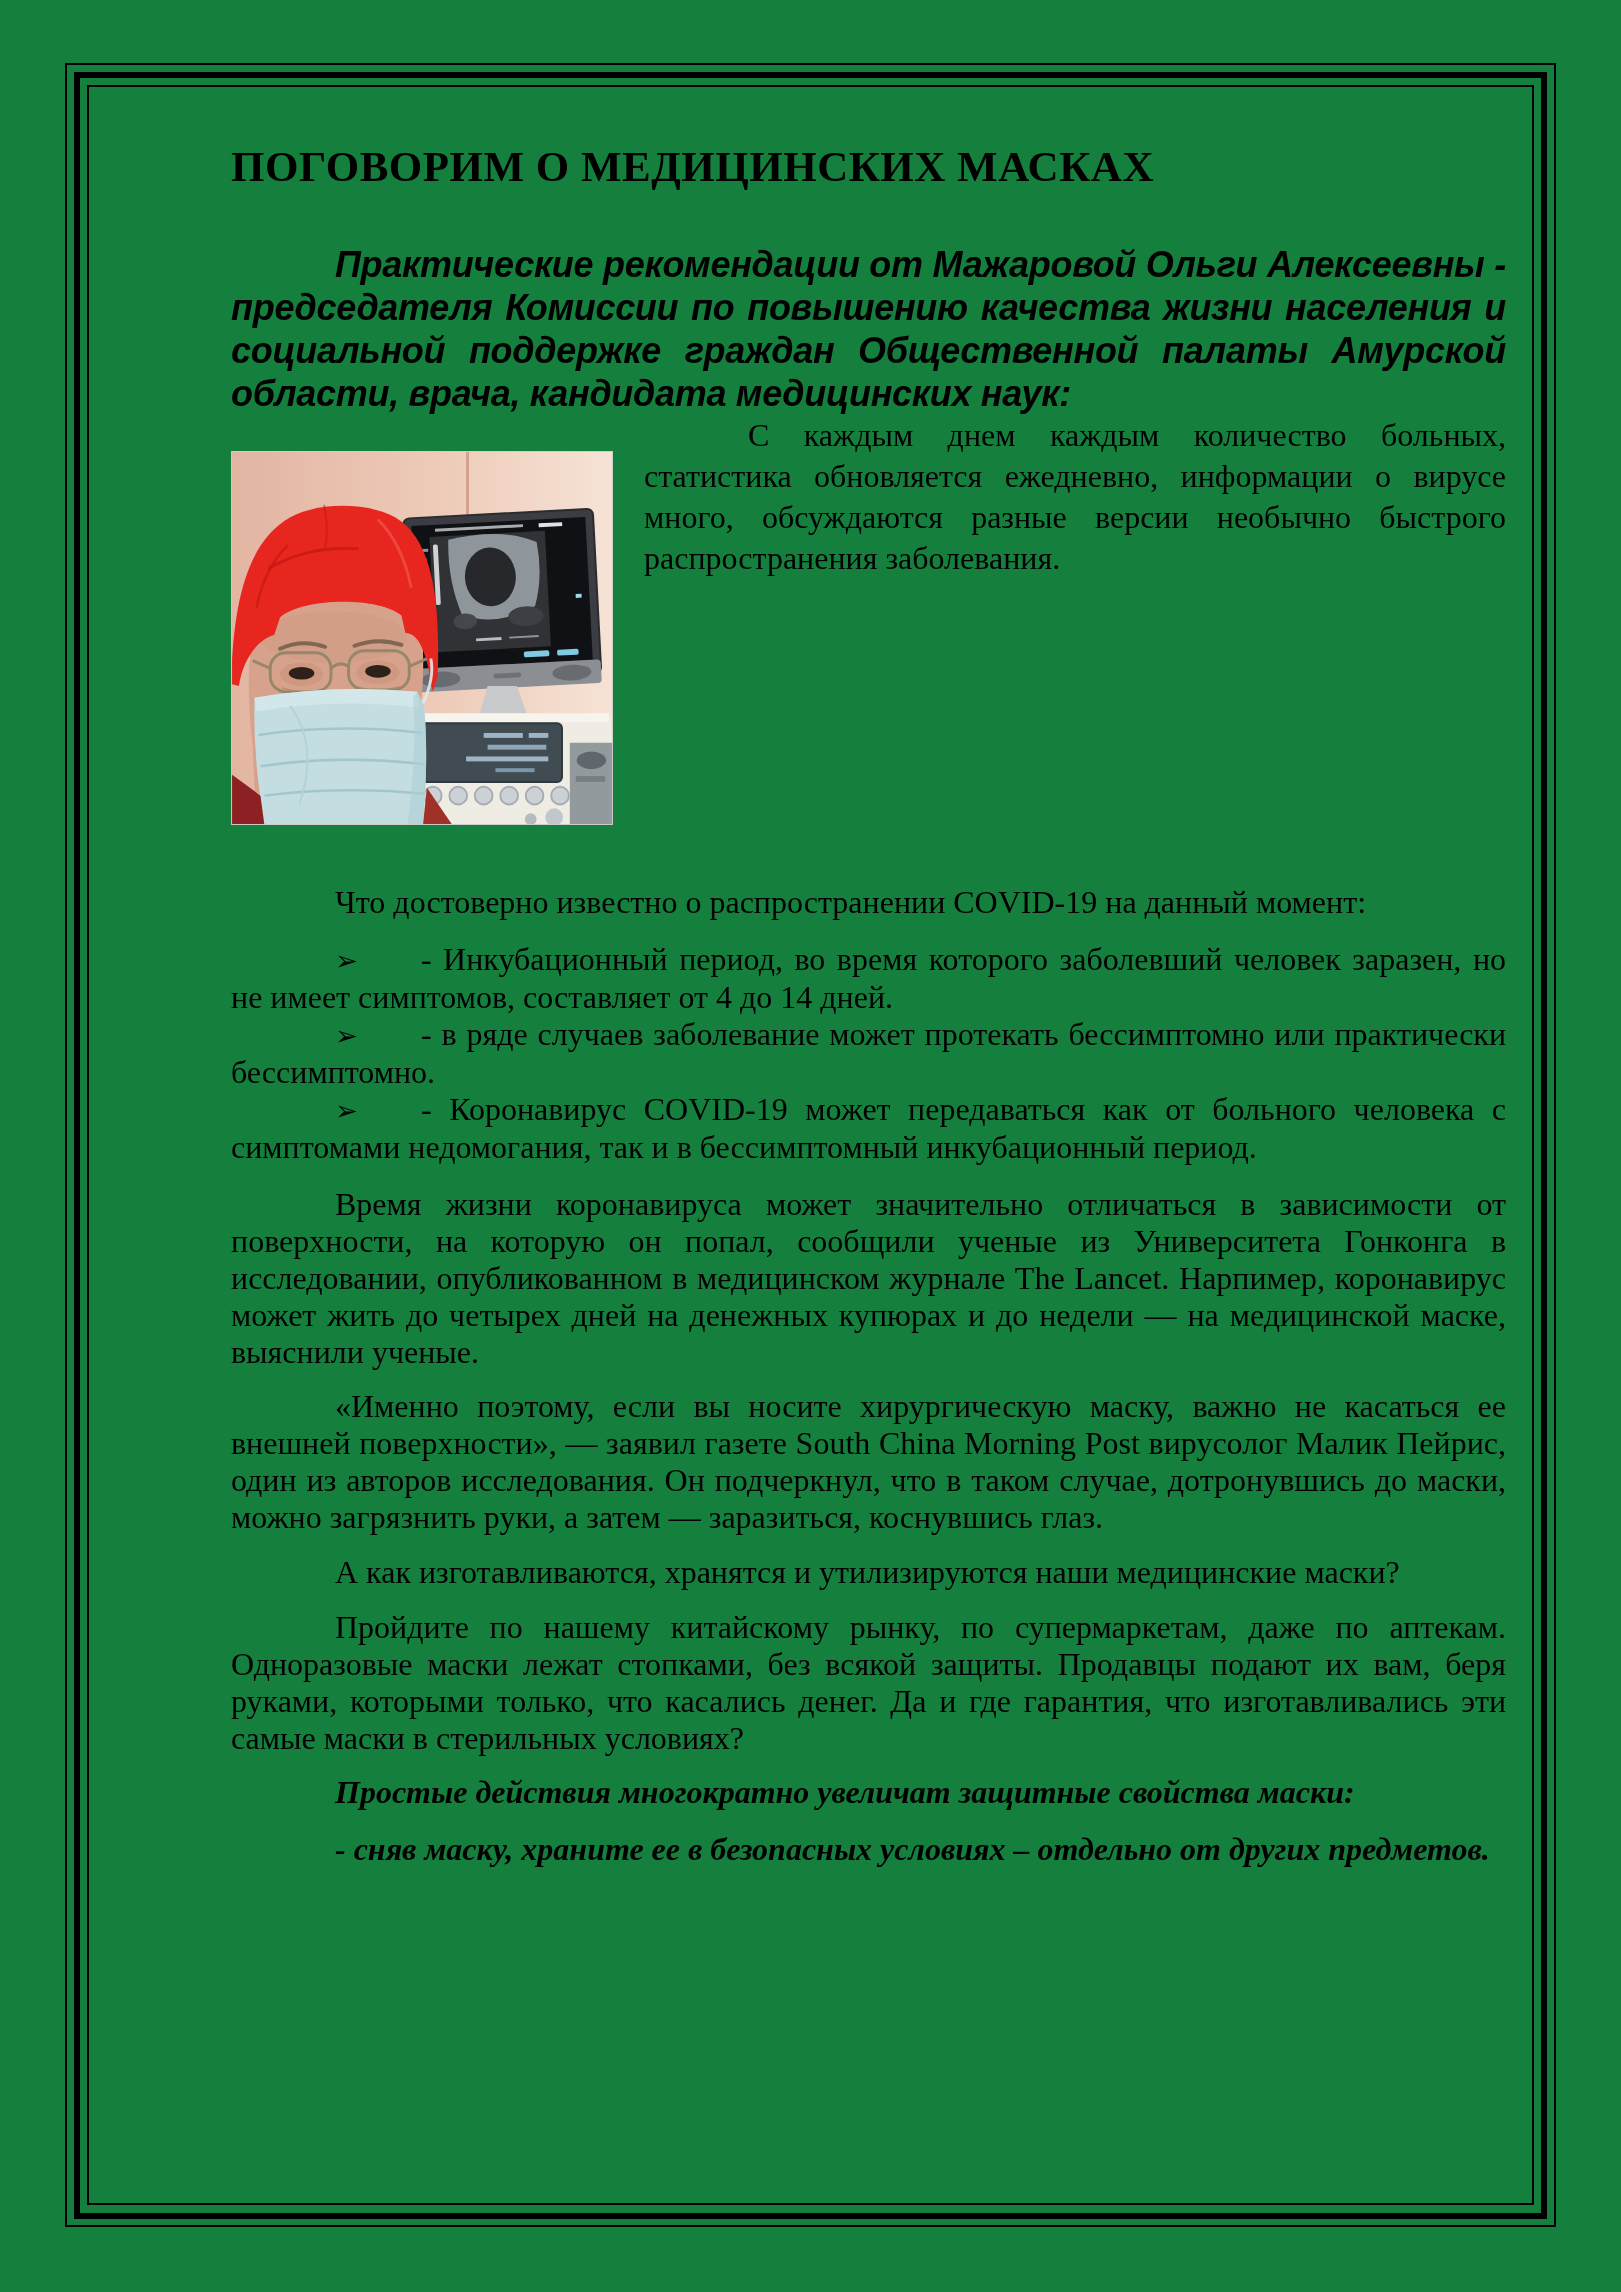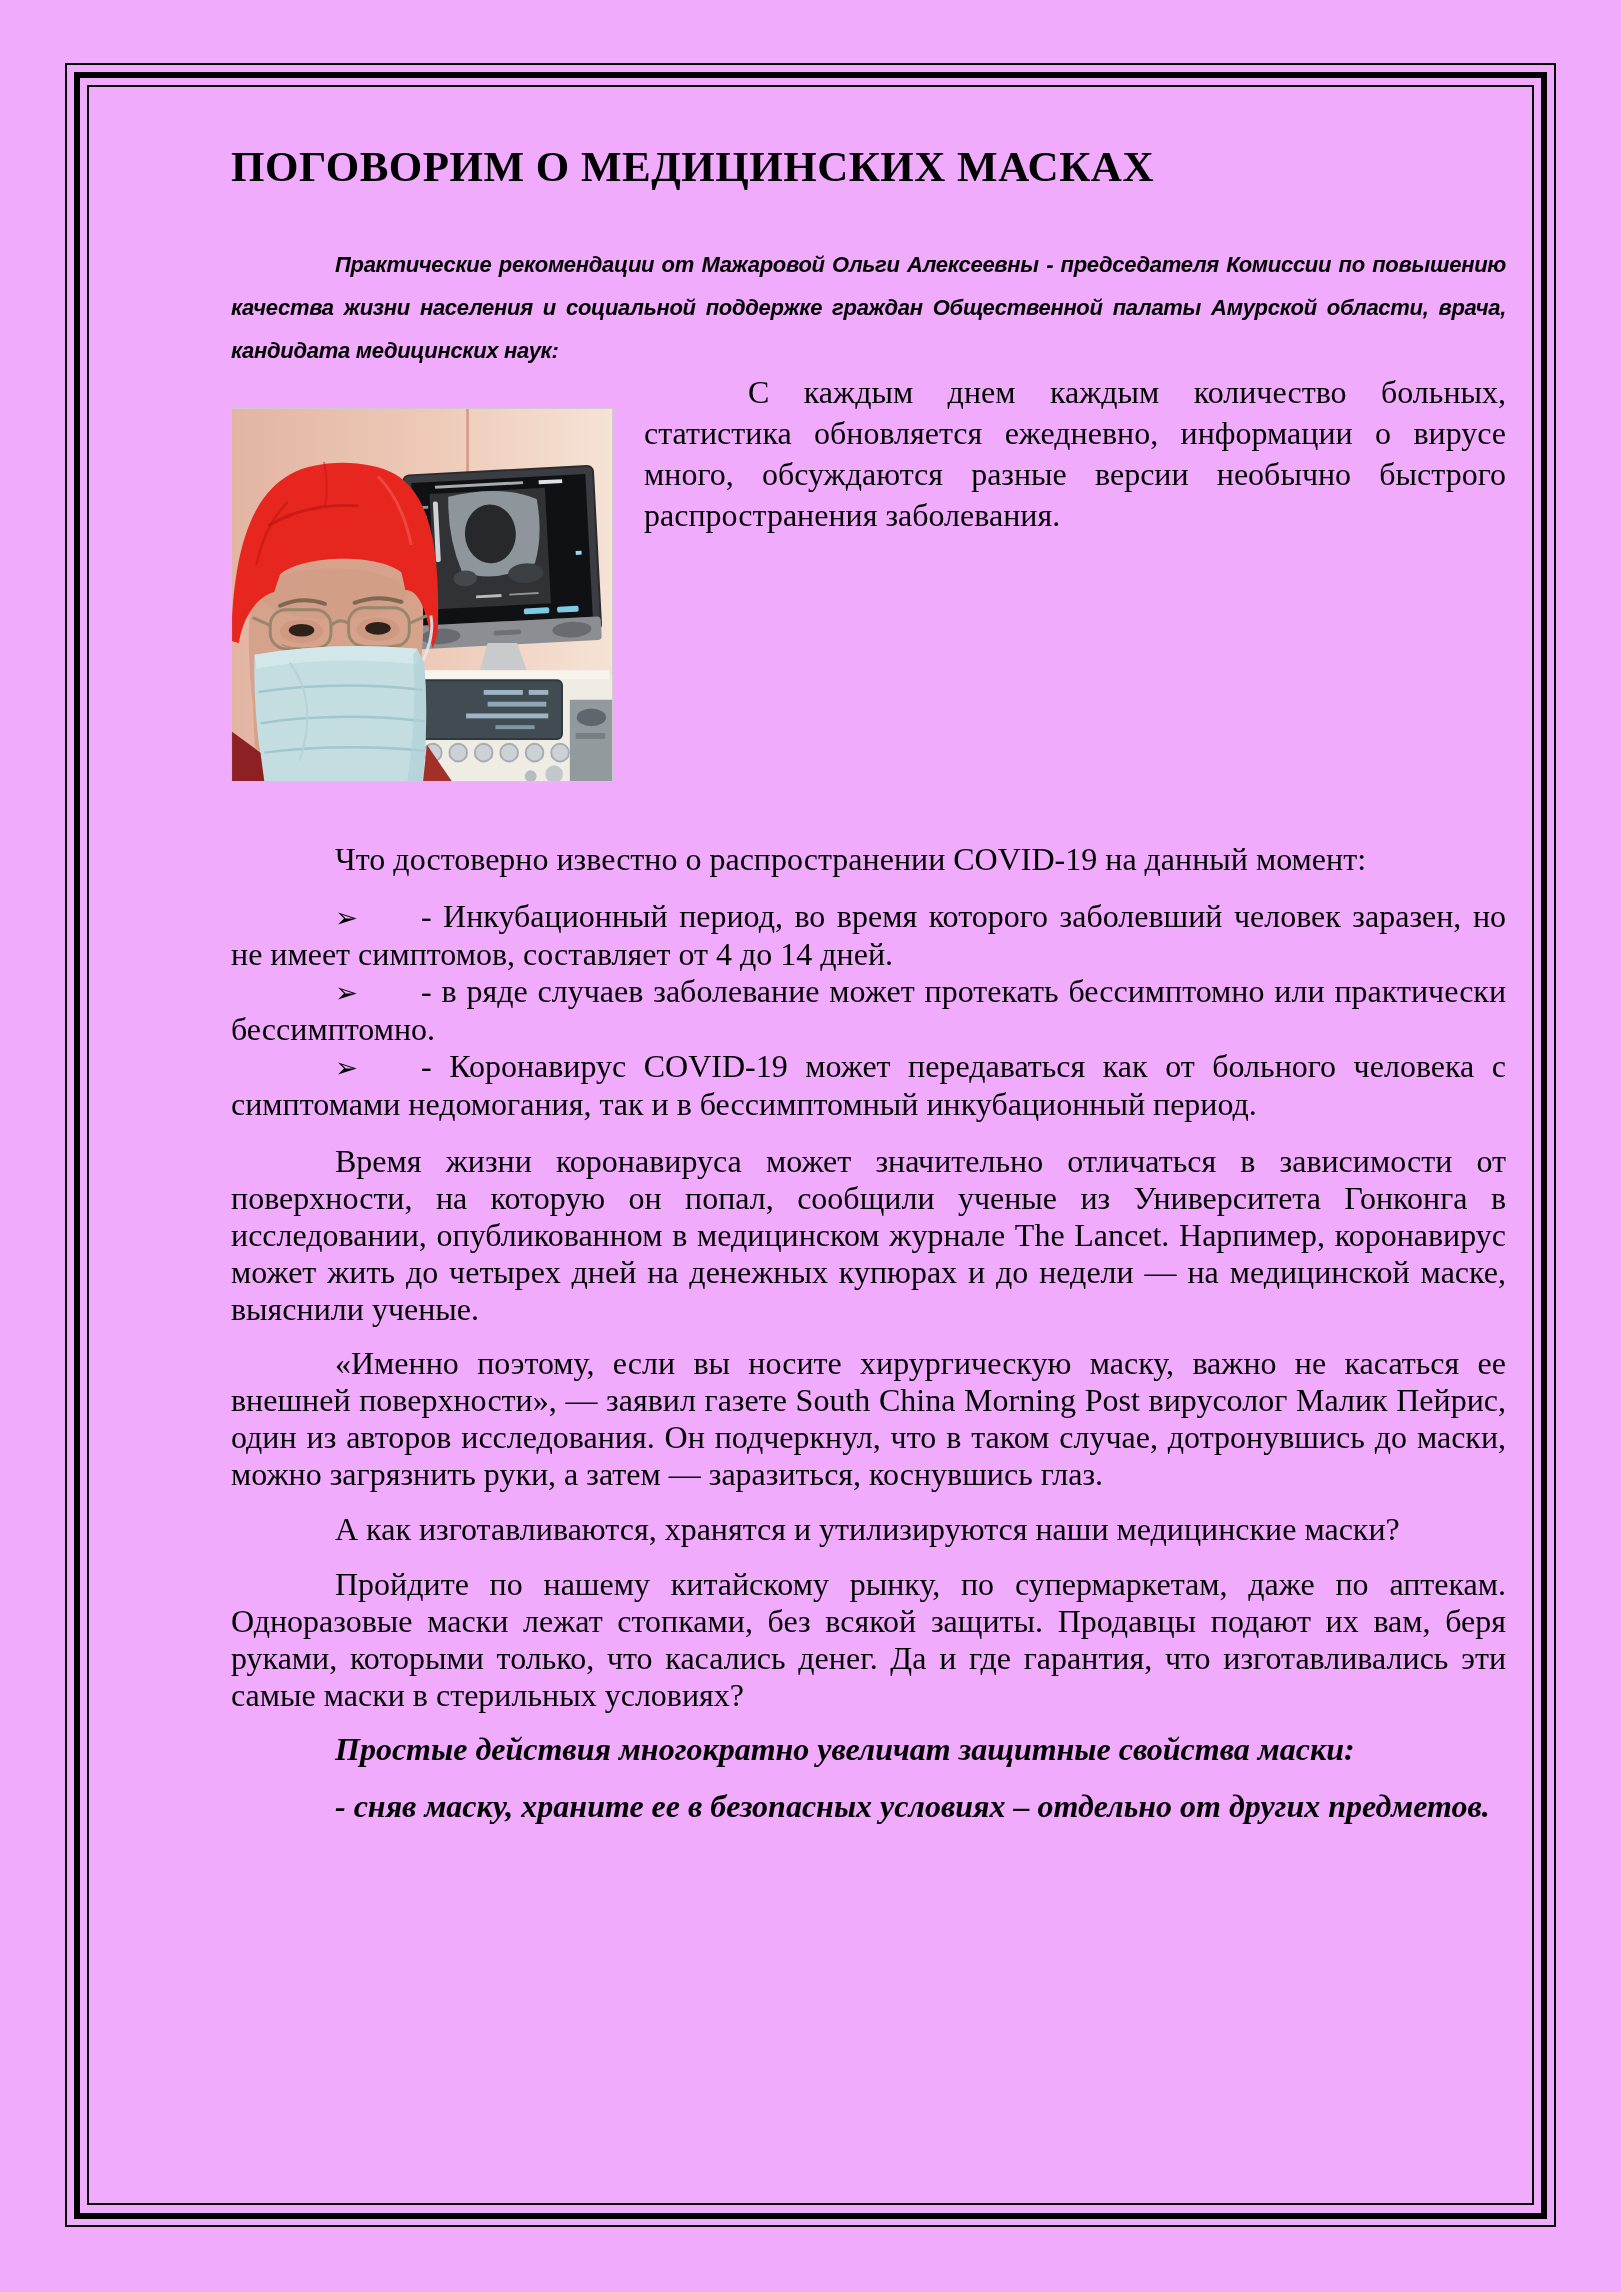--- a/index.html
+++ b/index.html
@@ -1,20 +1,20 @@
 <!DOCTYPE html>
 <html lang="ru"><head>
 <meta charset="utf-8">
 <style>
   html, body { margin: 0; padding: 0; background: #ffffff; }
   .page {
     position: relative;
     width: 1621px;
     height: 2293px;
-    background: #f0abfc;
+    background: #15803d;
     font-family: "Liberation Serif", serif;
     color: #000;
     overflow: hidden;
   }
   
   .frame-outer { position: absolute; left: 65px; right: 65px; top: 63px; bottom: 66px; border: 2px solid #000; }
   .frame-thick { position: absolute; left: 74px; right: 74px; top: 72px; bottom: 74px; border: 6.9px solid #000; }
   .frame-inner { position: absolute; left: 87px; right: 87px; top: 85px; bottom: 88px; border: 2px solid #000; }
 
   .content {
@@ -28,21 +28,21 @@
     font-size: 43px;
     line-height: 55px;
     font-weight: bold;
     letter-spacing: 0.5px;
   }
   p { margin: 0 0 17.6px 0; }
   .intro {
     font-family: "Liberation Sans", sans-serif;
     font-weight: bold;
     font-style: italic;
-    font-size: 22px;
+    font-size: 36px;
     line-height: 43px;
     letter-spacing: -0.3px;
     text-align: justify;
     text-indent: 104px;
     margin-bottom: 0;
   }
   .photo-figure {
     float: left;
     width: 382px;
     height: 374px;

